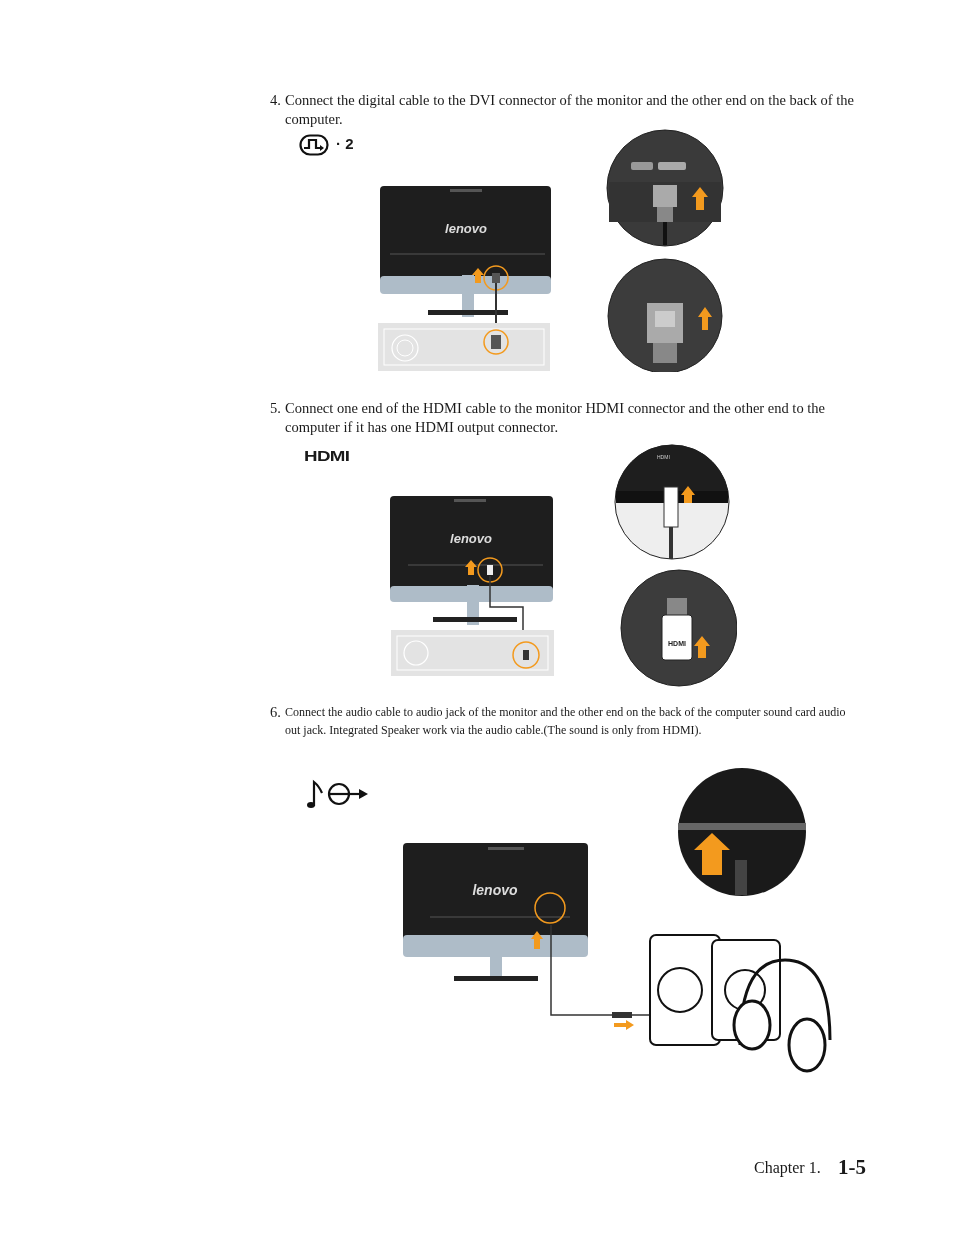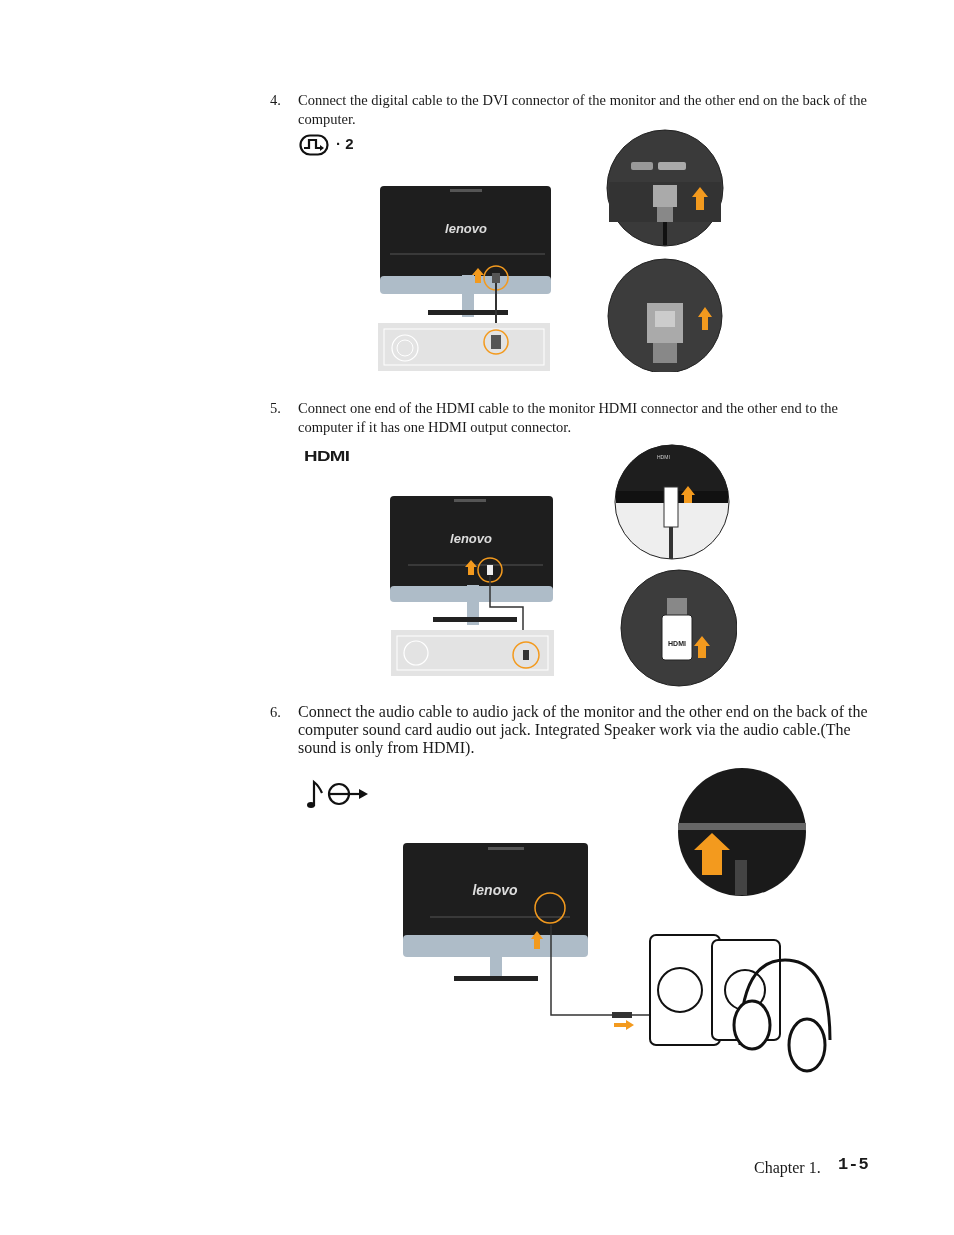--- a/index.html
+++ b/index.html
@@ -1,24 +1,24 @@
 <!DOCTYPE html>
 <html><head>
 <meta charset="utf-8">
 <style>
   html, body { margin:0; padding:0; background:#ffffff; }
   body { width:954px; height:1235px; position:relative; overflow:hidden;
          font-family:"Liberation Serif", "DejaVu Serif", serif; color:#1a1a1a; }
   .step { position:absolute; left:270px; width:600px; font-size:14.5px; line-height:19px; }
   .step .num { position:absolute; left:0; top:0; }
-  .step .txt { position:absolute; left:28px; width:570px; }
+  .step .txt { position:absolute; left:15px; width:570px; }
   .icon-wrap { position:absolute; }
   .fig { position:absolute; }
   .footer-ch { position:absolute; left:754px; top:1159px; font-size:16px; }
-  .footer-pg { position:absolute; left:838px; top:1155px; font-size:17px; font-weight:bold;font-family:Liberation Mono, monospace; }
+  .footer-pg { position:absolute; left:838px; top:1155px; font-size:21px; font-weight:bold; }
   .tl { font-family:"Liberation Sans", "DejaVu Sans", sans-serif; }
 </style>
 </head>
 <body>
 
 <div class="step" style="top:91px;">
   <span class="num">4.</span>
   <span class="txt">Connect the digital cable to the DVI connector of the monitor and the other end on the back of the computer.</span>
 </div>
 <div class="icon-wrap" style="left:299px; top:134px;">
@@ -99,21 +99,21 @@
   <text x="45" y="16" font-family="Liberation Sans, sans-serif" font-size="5" fill="#ccc">HDMI</text>
   <circle cx="67" cy="185" r="58" fill="#3c3c3c" stroke="#222" stroke-width="1"></circle>
   <rect x="55" y="155" width="20" height="20" fill="#888"></rect>
   <rect x="50" y="172" width="30" height="45" rx="3" fill="#fff" stroke="#222"></rect>
   <text x="65" y="203" text-anchor="middle" font-family="Liberation Sans, sans-serif" font-size="7" font-weight="bold" fill="#222">HDMI</text>
   <polygon points="86,215 86,203 82,203 90,193 98,203 94,203 94,215" fill="#f39a1e"></polygon>
 </svg>
 
 <div class="step" style="top:703px;">
   <span class="num">6.</span>
-  <span class="txt" style="font-size:16px; line-height:18px;">Connect the audio cable to audio jack of the monitor and the other end on the back of the computer sound card audio out jack. Integrated Speaker work via the audio cable.(The sound is only from HDMI).</span>
+  <span class="txt" style="font-size:12px; line-height:18px;">Connect the audio cable to audio jack of the monitor and the other end on the back of the computer sound card audio out jack. Integrated Speaker work via the audio cable.(The sound is only from HDMI).</span>
 </div>
 <div class="icon-wrap" style="left:305px; top:778px;">
   <svg width="66" height="32" viewBox="0 0 66 32">
     <path d="M9,28 L9,4 Q14,8 17,15" fill="none" stroke="#111" stroke-width="2.2"></path>
     <ellipse cx="6" cy="27" rx="4" ry="3" fill="#111"></ellipse>
     <circle cx="34" cy="16" r="10" fill="none" stroke="#111" stroke-width="2.2"></circle>
     <line x1="24" y1="16" x2="56" y2="16" stroke="#111" stroke-width="2.2"></line>
     <polygon points="54,11 63,16 54,21" fill="#111"></polygon>
   </svg>
 </div>

